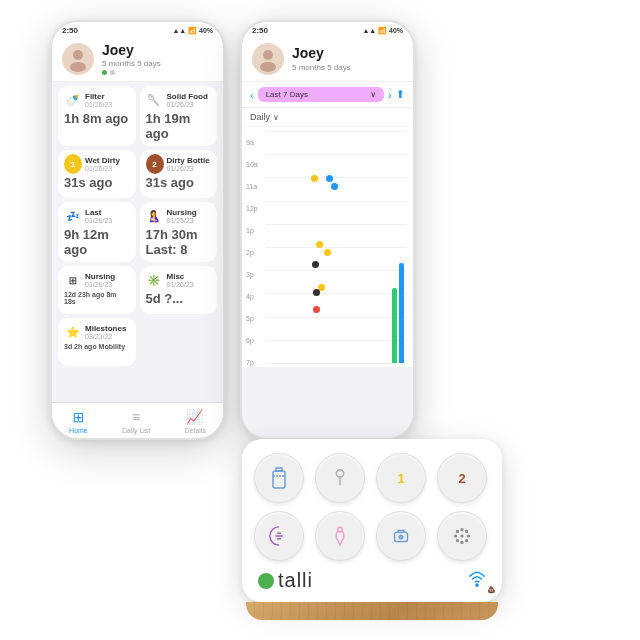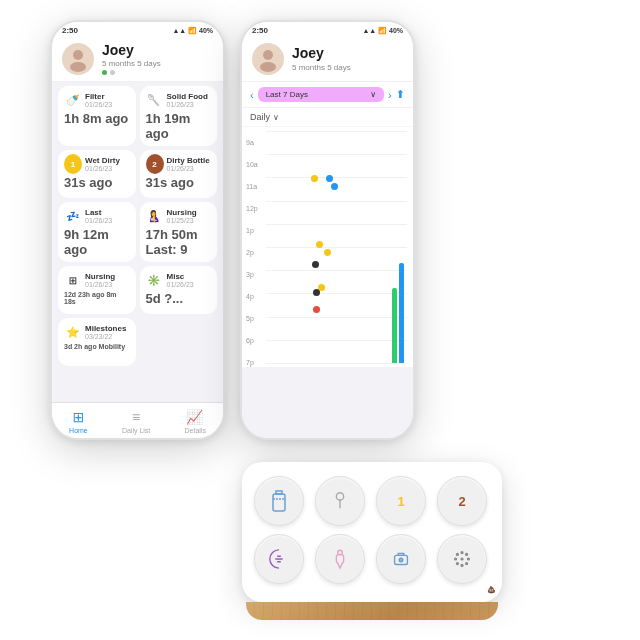--- a/index.html
+++ b/index.html
@@ -517,21 +517,21 @@
               <div class="activity-time">9h 12m ago</div>
             </div>
             <div class="activity-card">
               <div class="activity-header">
                 <div class="activity-icon">🤱</div>
                 <div>
                   <div class="activity-title">Nursing</div>
                   <div class="activity-date">01/25/23</div>
                 </div>
               </div>
-              <div class="activity-time">17h 50m Last: 9</div>
+              <div class="activity-time">17h 30m Last: 8</div>
             </div>
           </div>
 
           <div class="activity-row">
             <div class="activity-card">
               <div class="activity-header">
                 <div class="activity-icon" style="font-size:10px;">⊞</div>
                 <div>
                   <div class="activity-title">Nursing</div>
                   <div class="activity-date">01/26/23</div>
@@ -735,20 +735,34 @@
             <circle cx="5" cy="12" r="1"></circle>
             <circle cx="19" cy="12" r="1"></circle>
             <circle cx="7" cy="7" r="1"></circle>
             <circle cx="17" cy="17" r="1"></circle>
             <circle cx="7" cy="17" r="1"></circle>
             <circle cx="17" cy="7" r="1"></circle>
           </svg>
         </div>
       </div>
 
+      <div class="device-bottom-row">
+        <div class="talli-logo">
+          <div class="talli-circle"></div>
+          <span class="talli-text">talli</span>
+        </div>
+        <div class="wifi-icon">
+          <svg width="18" height="18" viewBox="0 0 24 24" fill="none" stroke="#2196f3" stroke-width="2">
+            <path d="M2 8.82C6.4 4.6 10.06 3 12 3s5.6 1.6 10 5.82"></path>
+            <path d="M5.5 12.5C8 10.2 10 9 12 9s4 1.2 6.5 3.5"></path>
+            <path d="M9 16.2C10 15.3 11 15 12 15s2 .3 3 1.2"></path>
+            <circle cx="12" cy="20" r="1.5" fill="#2196f3"></circle>
+          </svg>
+        </div>
+      </div>
 
     </div>
 
     <div class="device-wood">
       <div class="wood-grain"></div>
     </div>
   </div>
 
 </div>
 

